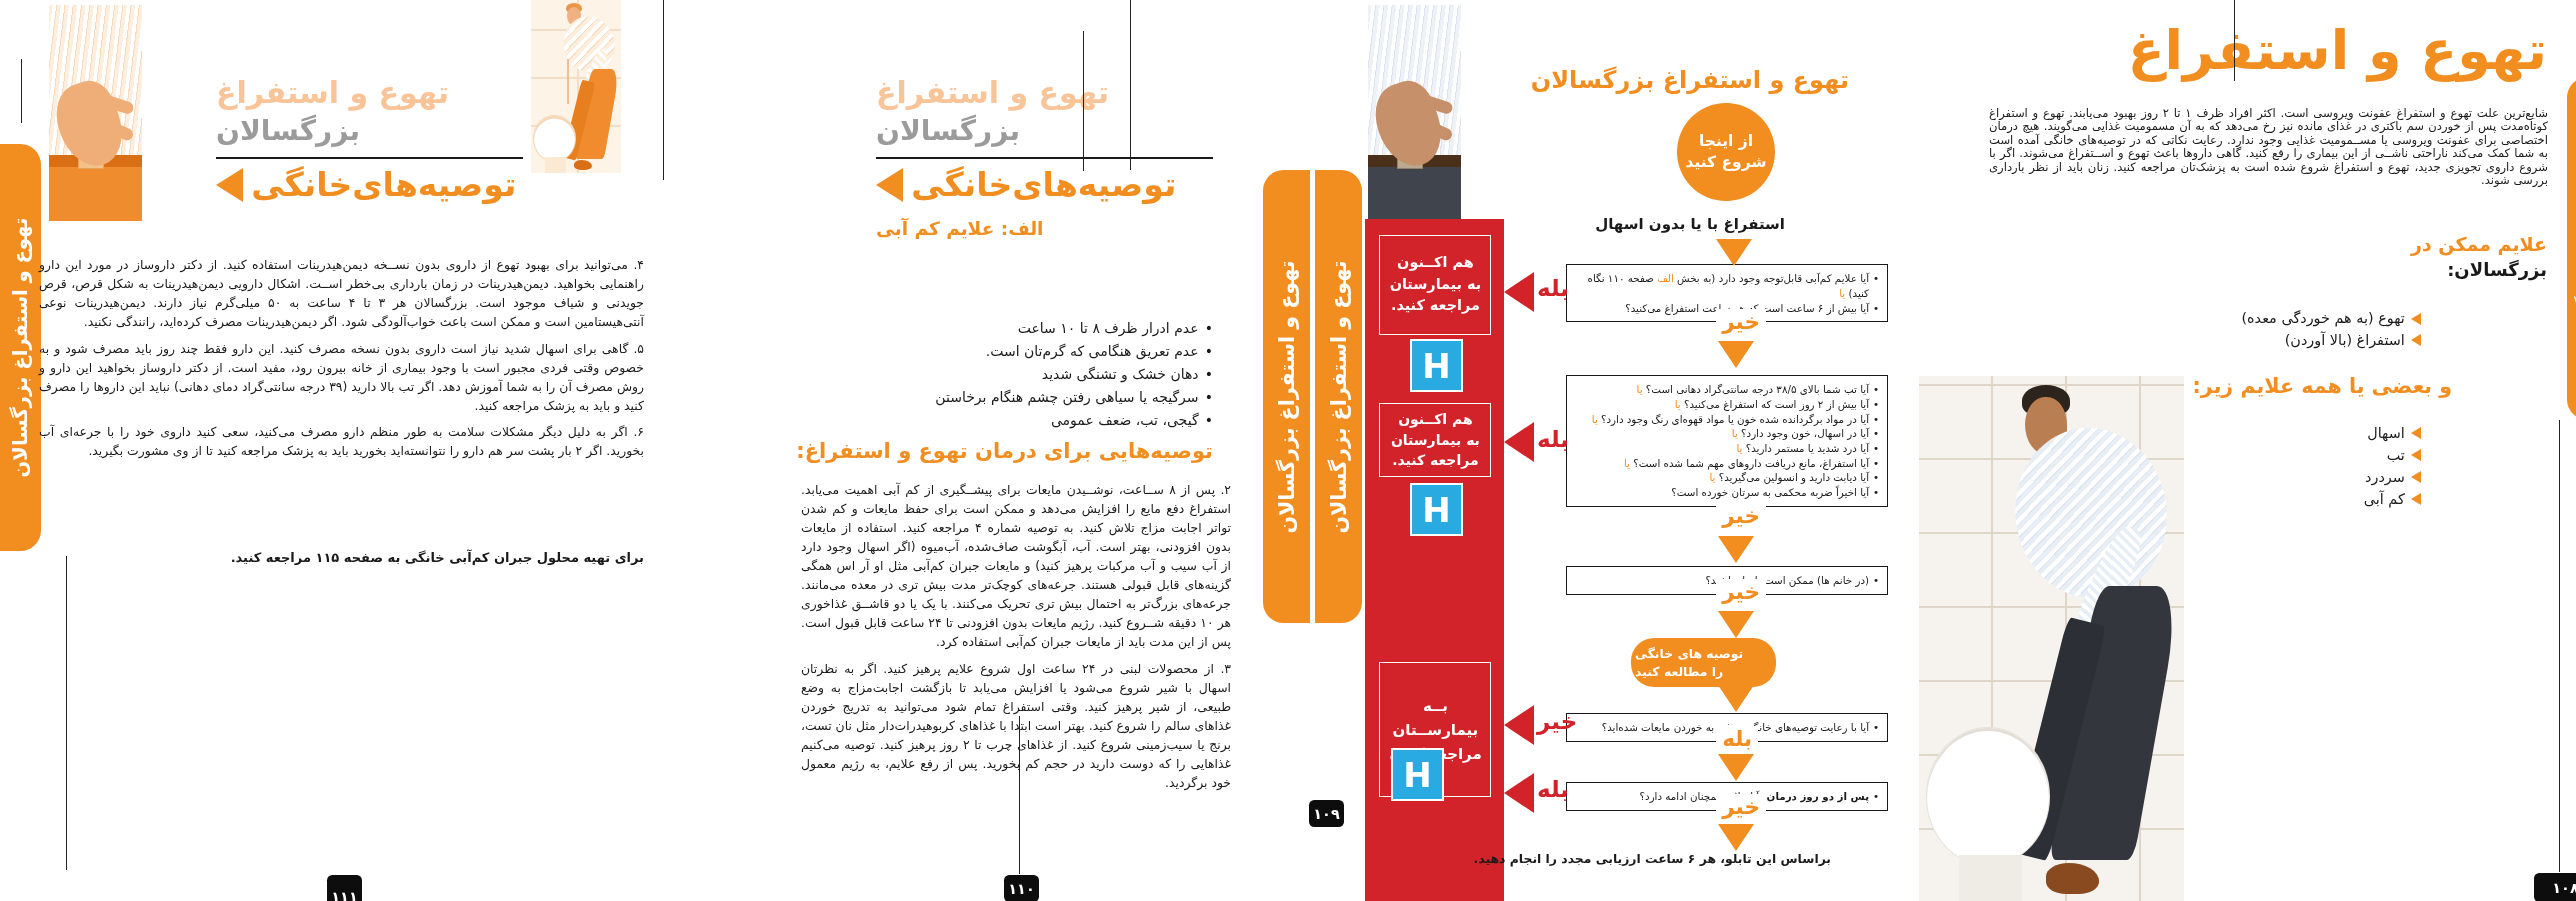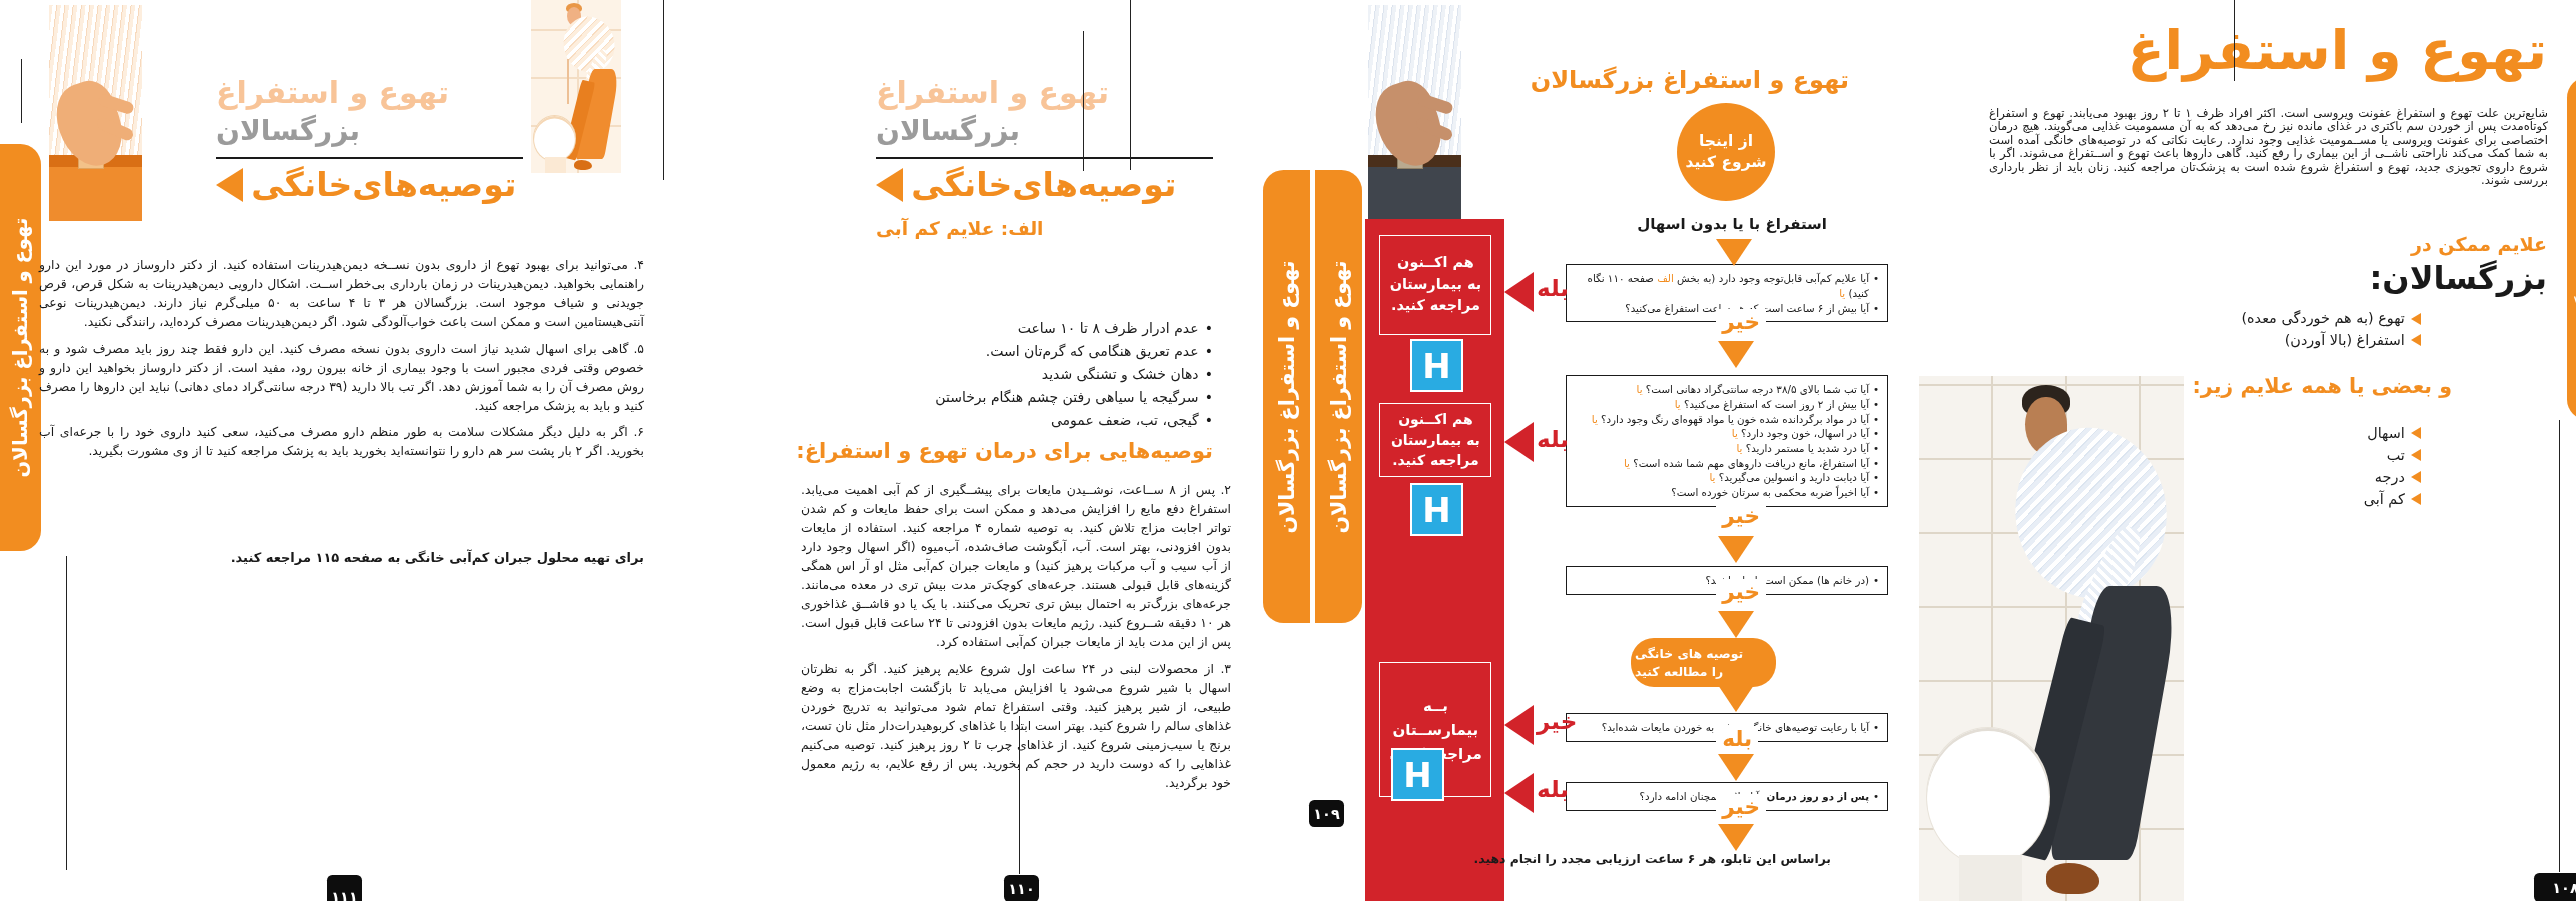--- a/index.html
+++ b/index.html
@@ -63,21 +63,21 @@
   .pill{position:absolute;left:1631px;top:638px;width:137px;background:#F28D20;border-radius:23px;color:#fff;
         font-weight:bold;font-size:12.4px;line-height:17.5px;padding:7.2px 4.1px;text-align:left;direction:rtl;z-index:2;}
   .flowtitle{position:absolute;color:#F28D20;font-weight:bold;font-size:24px;direction:rtl;}
   .startlbl{position:absolute;font-weight:bold;font-size:15px;direction:rtl;}
   .flowfooter{position:absolute;font-weight:bold;font-size:12.4px;direction:rtl;}
 
   
   .title108{position:absolute;color:#F28D20;font-weight:bold;font-size:54px;direction:rtl;}
   .intro108{position:absolute;direction:rtl;text-align:justify;font-size:11.6px;line-height:13.4px;}
   .symh1{position:absolute;color:#F28D20;font-weight:bold;font-size:19px;direction:rtl;}
-  .symh2{position:absolute;color:#1a1a1a;font-weight:bold;font-size:32px;direction:rtl;}
+  .symh2{position:absolute;color:#1a1a1a;font-weight:bold;font-size:18px;direction:rtl;}
   .moreh{position:absolute;color:#F28D20;font-weight:bold;font-size:20.6px;direction:rtl;}
 
   
   .ph-stomach{position:absolute;width:93px;height:216px;overflow:hidden;}
   .ph-stomach .shirt{position:absolute;left:0;right:0;top:0;bottom:62px;
       background:repeating-linear-gradient(97deg,#eef2f7 0 3.6px,#ffffff 3.6px 7.2px,#dde4ee 7.2px 8.2px);}
   .ph-stomach .pants{position:absolute;left:0;right:0;bottom:0;height:62px;background:#40454d;}
   .ph-stomach .belt{position:absolute;left:0;right:0;bottom:54px;height:12.4px;background:#4a2f1b;}
   .ph-stomach .buckle{position:absolute;left:29px;bottom:52px;width:24px;height:16.5px;background:#b9a98f;border:1.5px solid #8f8066;}
   .ph-stomach .hand{position:absolute;left:10.3px;top:77px;width:61px;height:85px;background:#c6906b;
@@ -245,21 +245,21 @@
       <div class="hand"></div>
       <div class="f1"></div>
         <div class="f2"></div>
     </div>
 
     <div class="flowtitle" style="right:750px;top:66px;">تهوع و استفراغ بزرگسالان</div>
     <div class="circle">
         <div>از اینجا</div>
         <div>شروع کنید</div>
       </div>
-    <div class="startlbl" style="right:772px;top:215px;">استفراغ با یا بدون اسهال</div>
+    <div class="startlbl" style="right:814px;top:215px;">استفراغ با یا بدون اسهال</div>
     <div class="dtri" style="left:1716px;top:239px;"></div>
 
     <div class="redcol">
       <div class="rbox" style="left:14.4px;top:15.5px;width:110px;height:98px;font-size:14.4px;line-height:21.6px;">
           <div>هم اکــنون</div>
           <div>به بیمارستان</div>
           <div>مراجعه کنید.</div>
         </div>
       <div class="hicon" style="left:45px;top:120px;">H</div>
       <div class="rbox" style="left:14.4px;top:184px;width:110px;height:72px;font-size:14px;line-height:20.6px;">
@@ -392,21 +392,21 @@
         <div class="tline">
           <span class="tri"></span>
           <span>اسهال</span>
         </div>
         <div class="tline">
           <span class="tri"></span>
           <span>تب</span>
         </div>
         <div class="tline">
           <span class="tri"></span>
-          <span>درجه</span>
+          <span>سردرد</span>
         </div>
         <div class="tline">
           <span class="tri"></span>
           <span>کم آبی</span>
         </div>
       </div>
 
     <div class="ph-toilet" style="left:1919px;top:376px;width:265px;height:526px;">
       <div class="hair"></div>
         <div class="head"></div>

